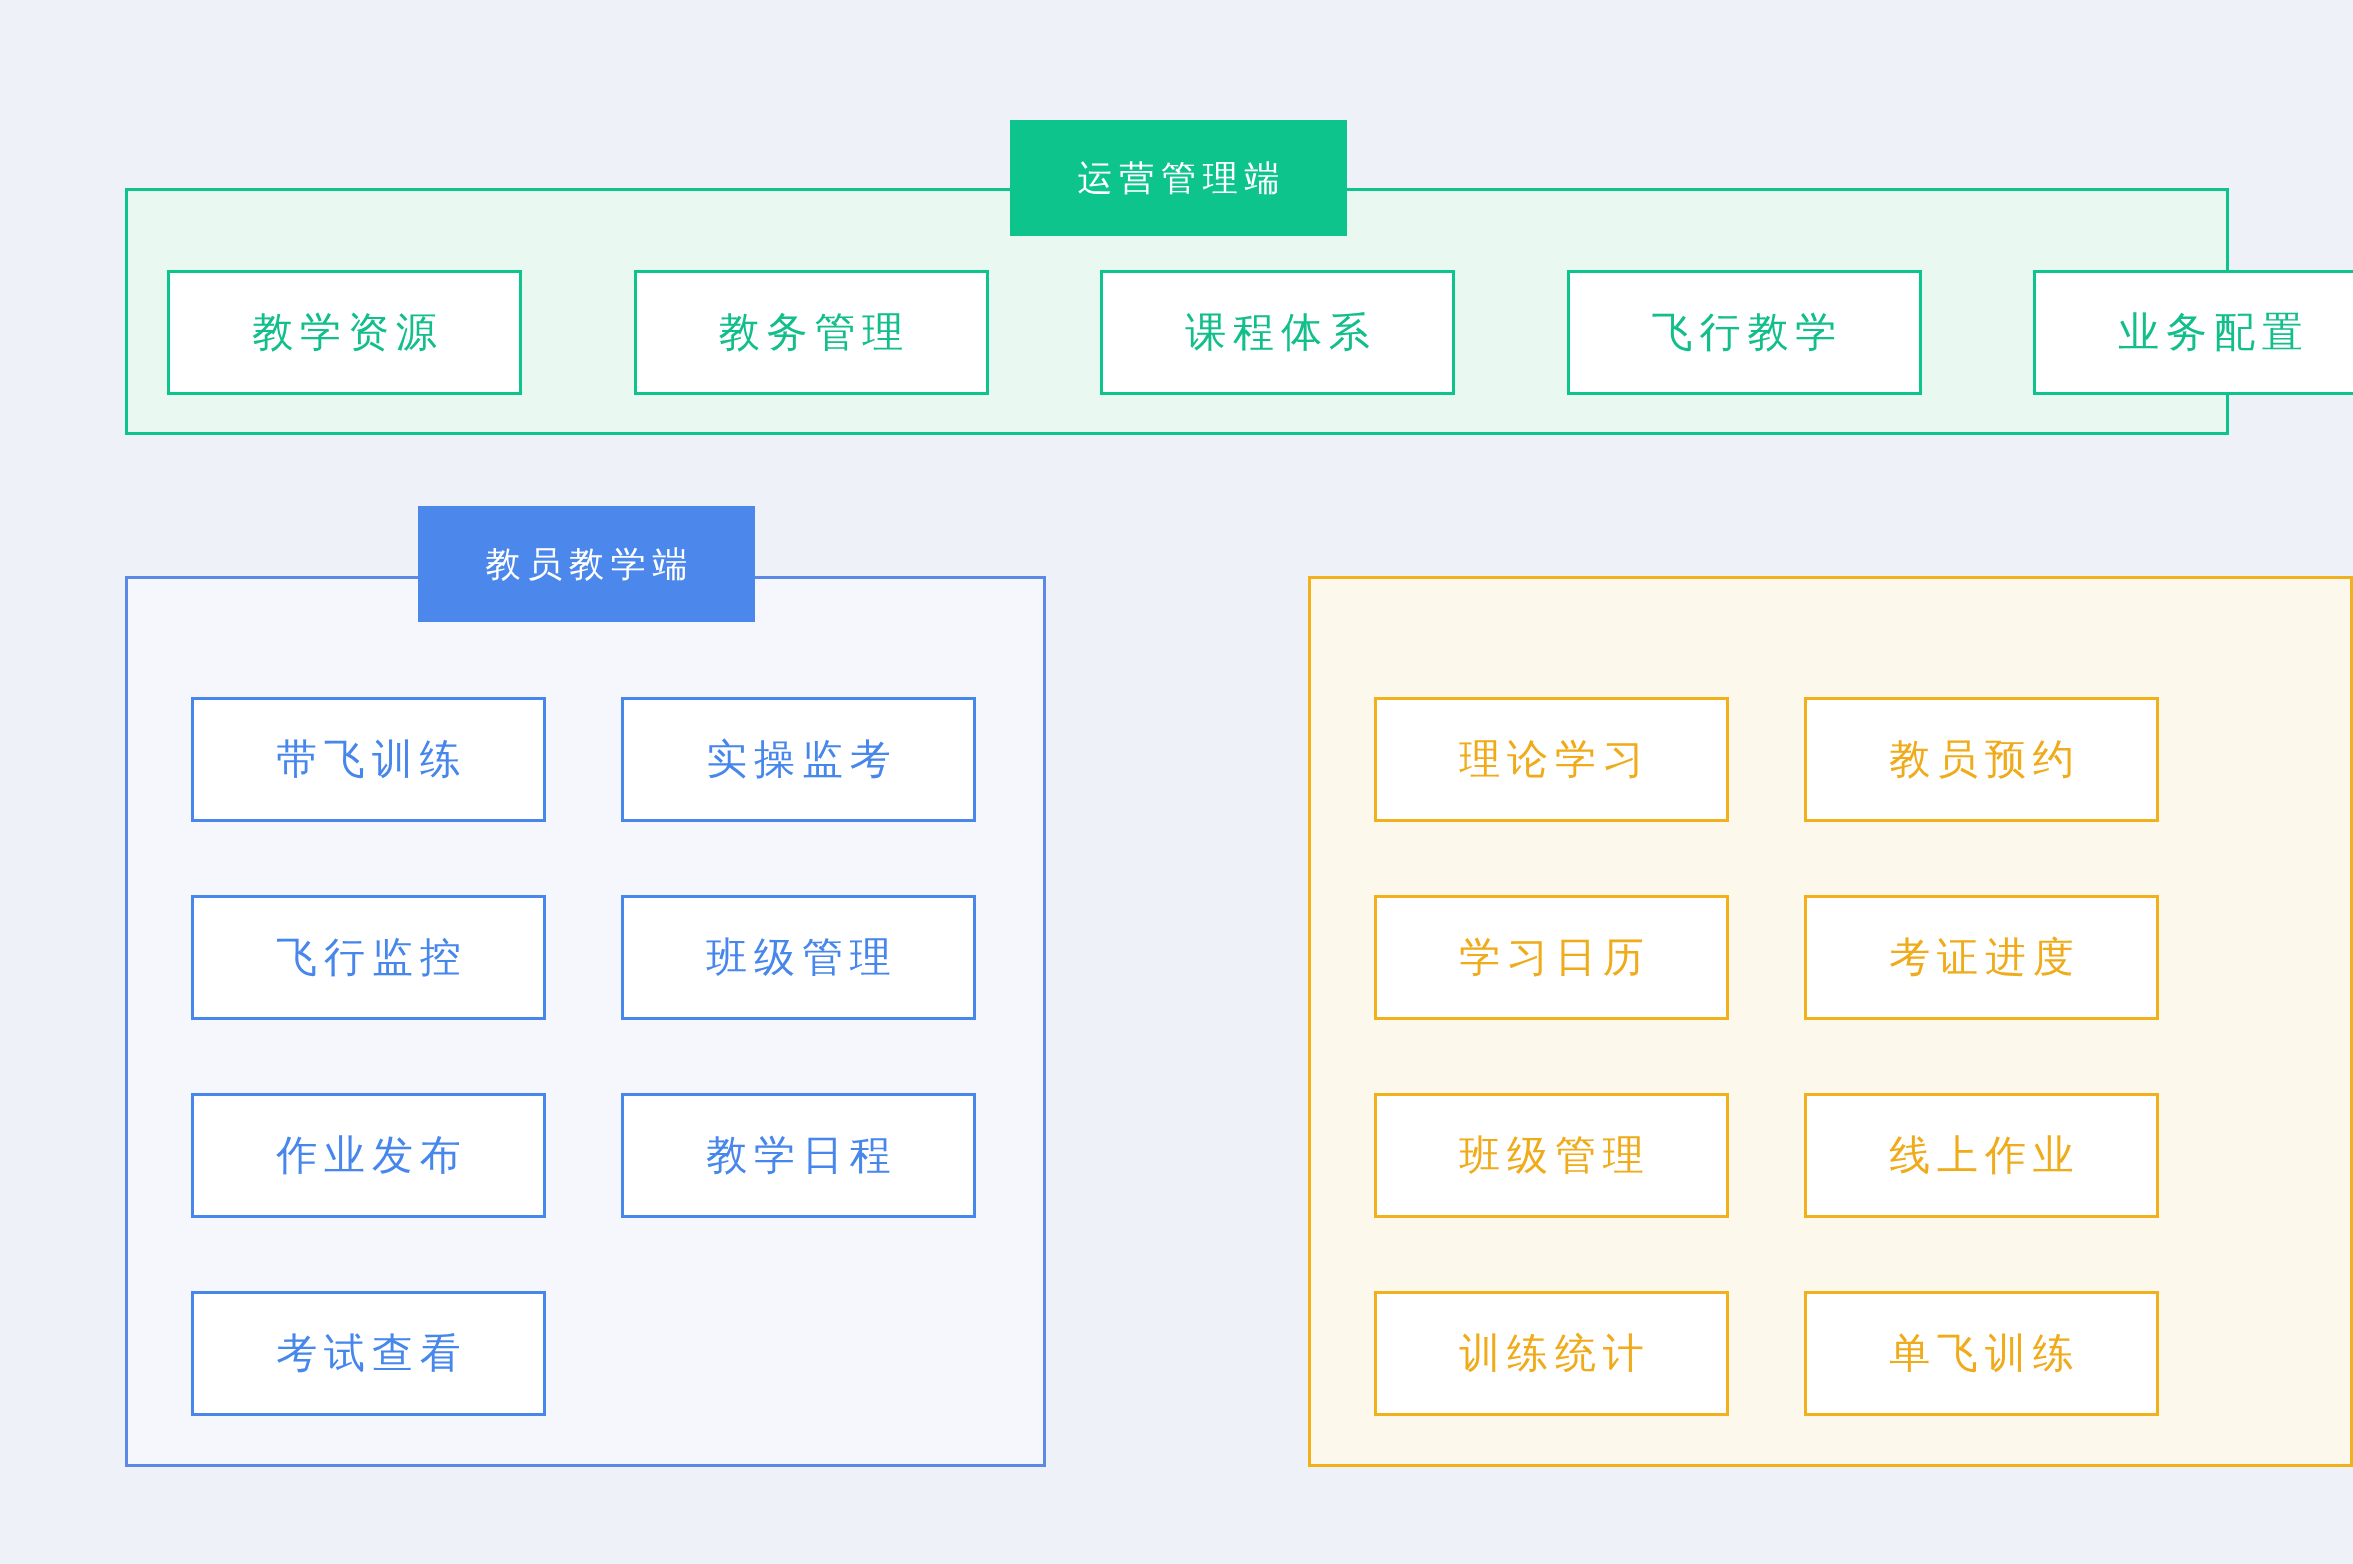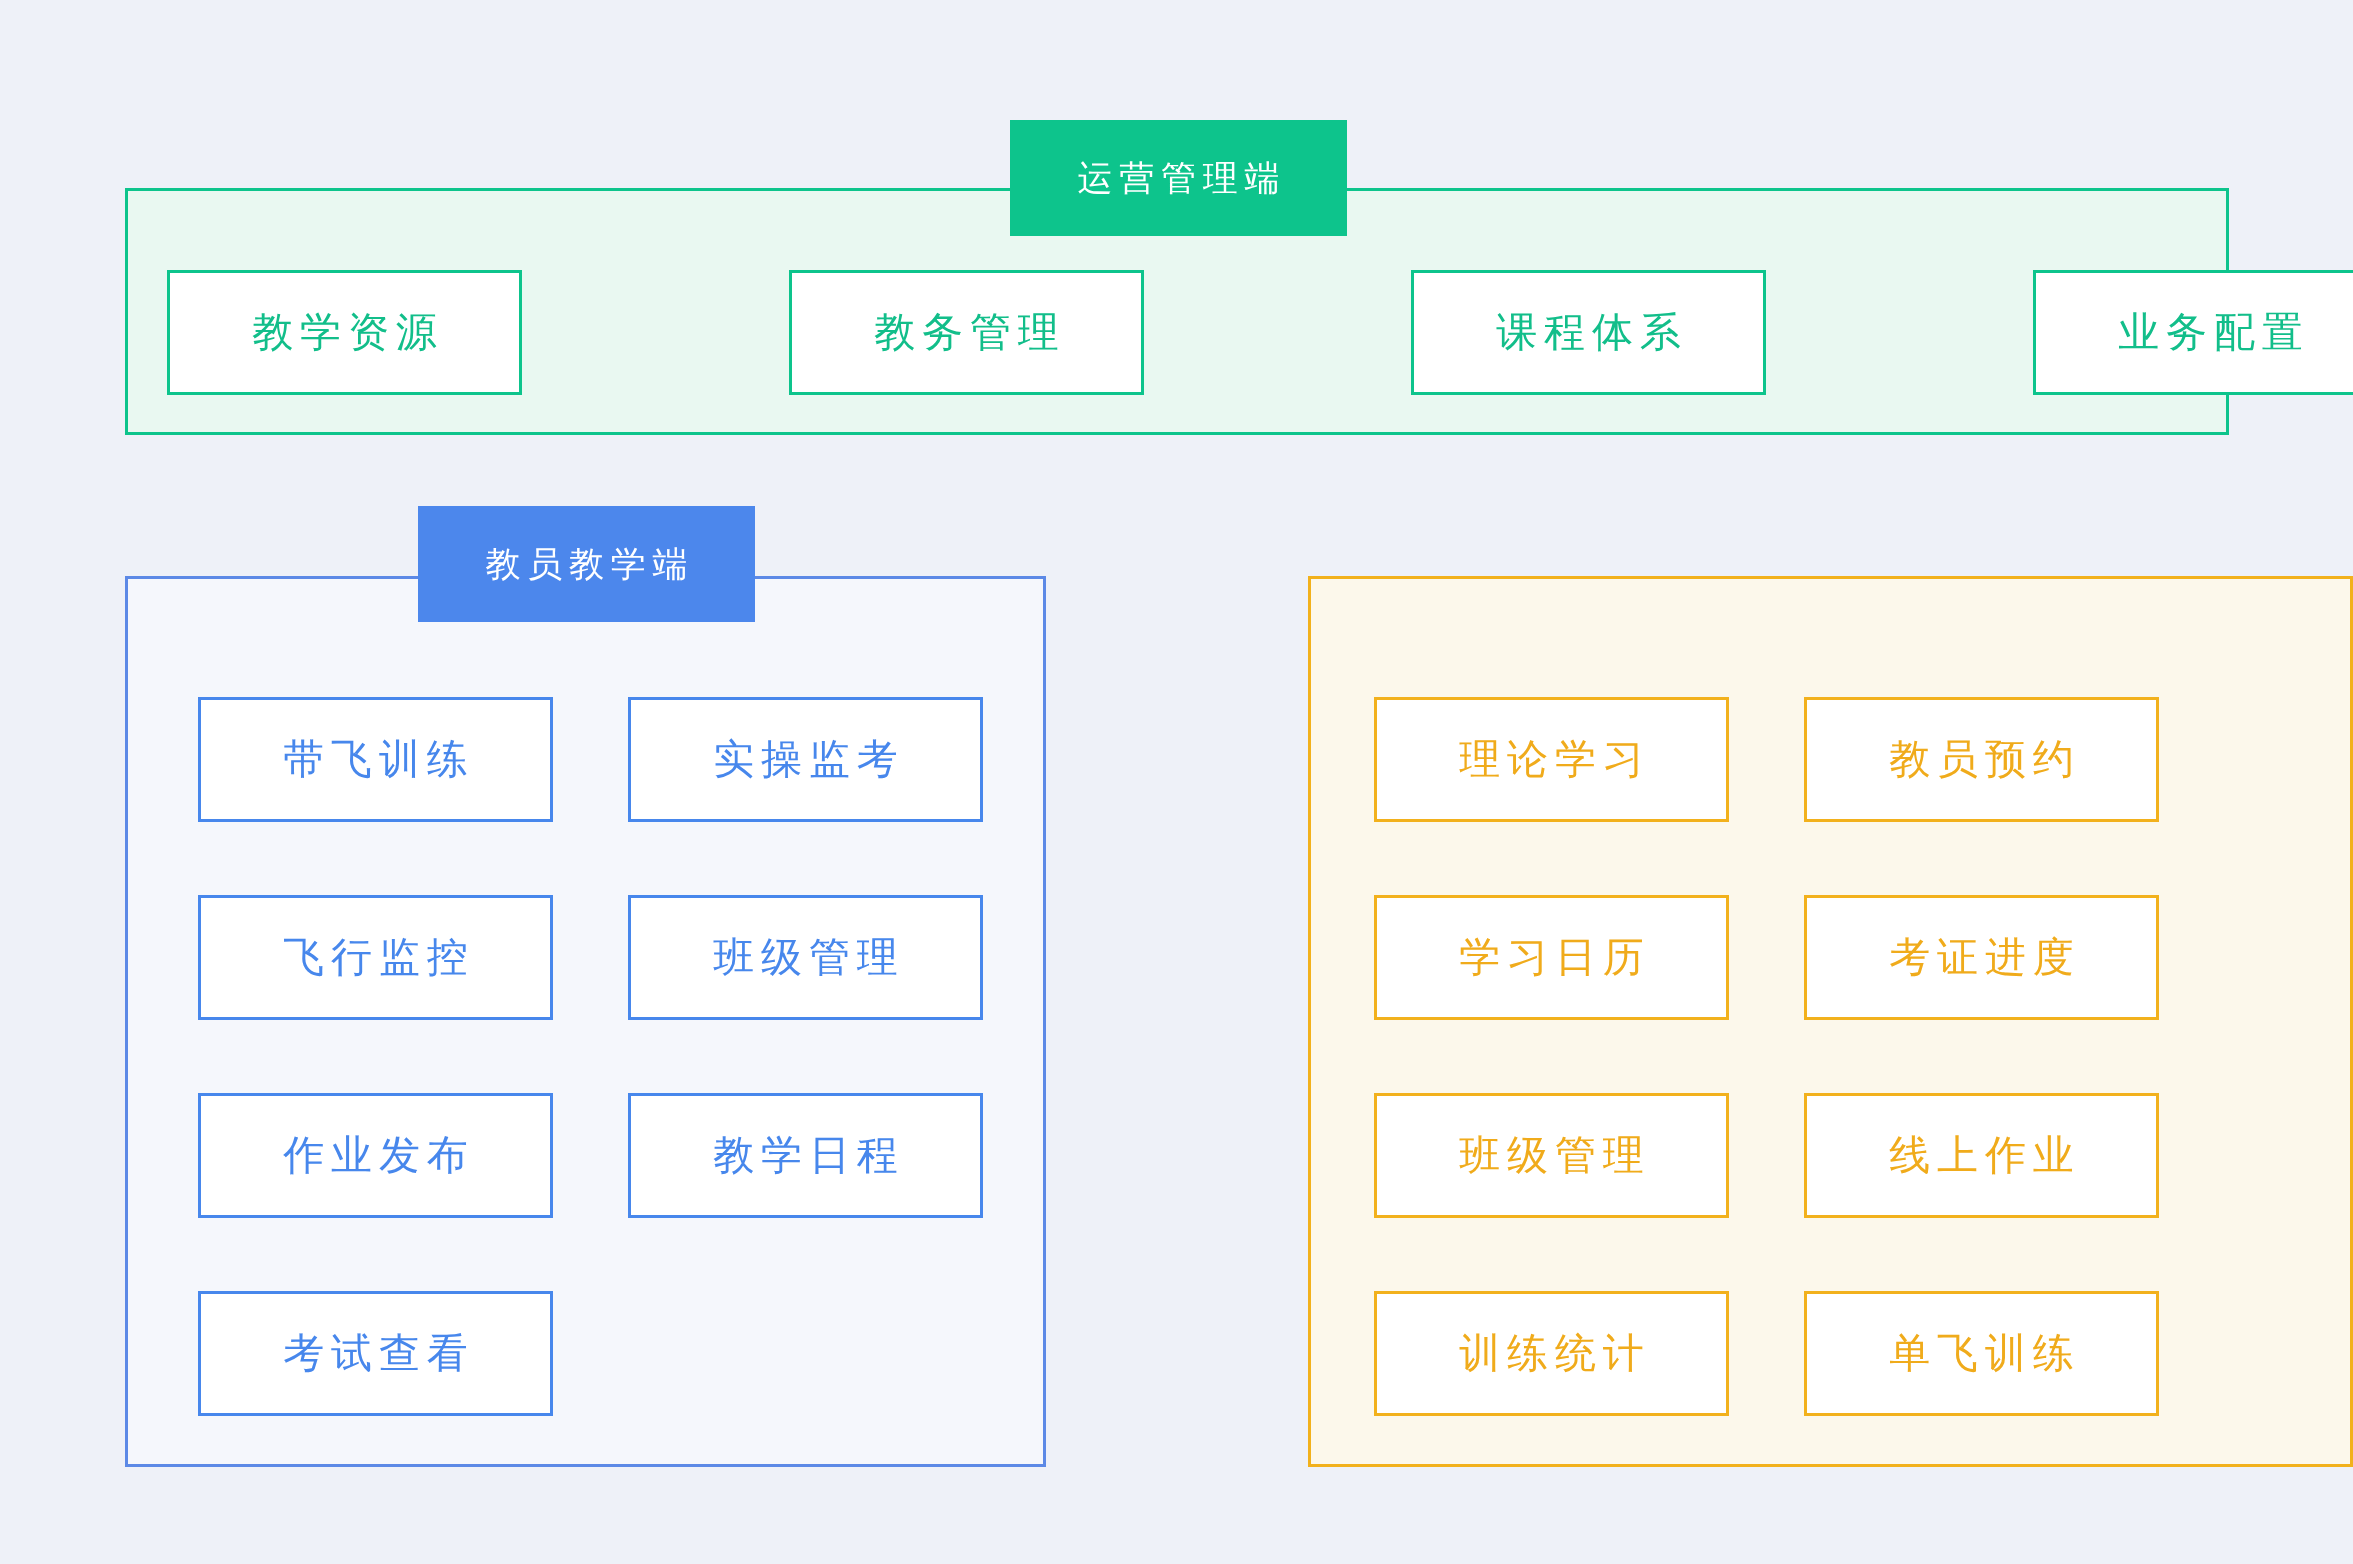--- a/index.html
+++ b/index.html
@@ -97,21 +97,20 @@
     left: 63px;
     top: 118px;
     display: grid;
     grid-template-columns: 355px 355px;
     column-gap: 75px;
     row-gap: 73px;
   }
   .panel-inst .module-box {
     border: 3.4px solid #4787EC;
     color: #4787EC;
-    margin-left: 7px;
   }
 
   
   .panel-stud {
     left: 1308px;
     top: 576px;
     width: 1045px;
     height: 891px;
     background: #FCF8EB;
     border: 3.4px solid #F2B11C;
@@ -130,20 +129,21 @@
 <body>
 
 <div class="page">
 
   <div class="header-tab header-ops">运营管理端</div>
   <div class="panel panel-ops">
     <div class="ops-row">
       <div class="module-box">教学资源</div>
       <div class="module-box">教务管理</div>
       <div class="module-box">课程体系</div>
+      <div class="module-box">飞行教学</div>
       <div class="module-box">业务配置</div>
     </div>
   </div>
 
   <div class="header-tab header-inst">教员教学端</div>
   <div class="panel panel-inst">
     <div class="grid">
       <div class="module-box">带飞训练</div>
       <div class="module-box">实操监考</div>
       <div class="module-box">飞行监控</div>

